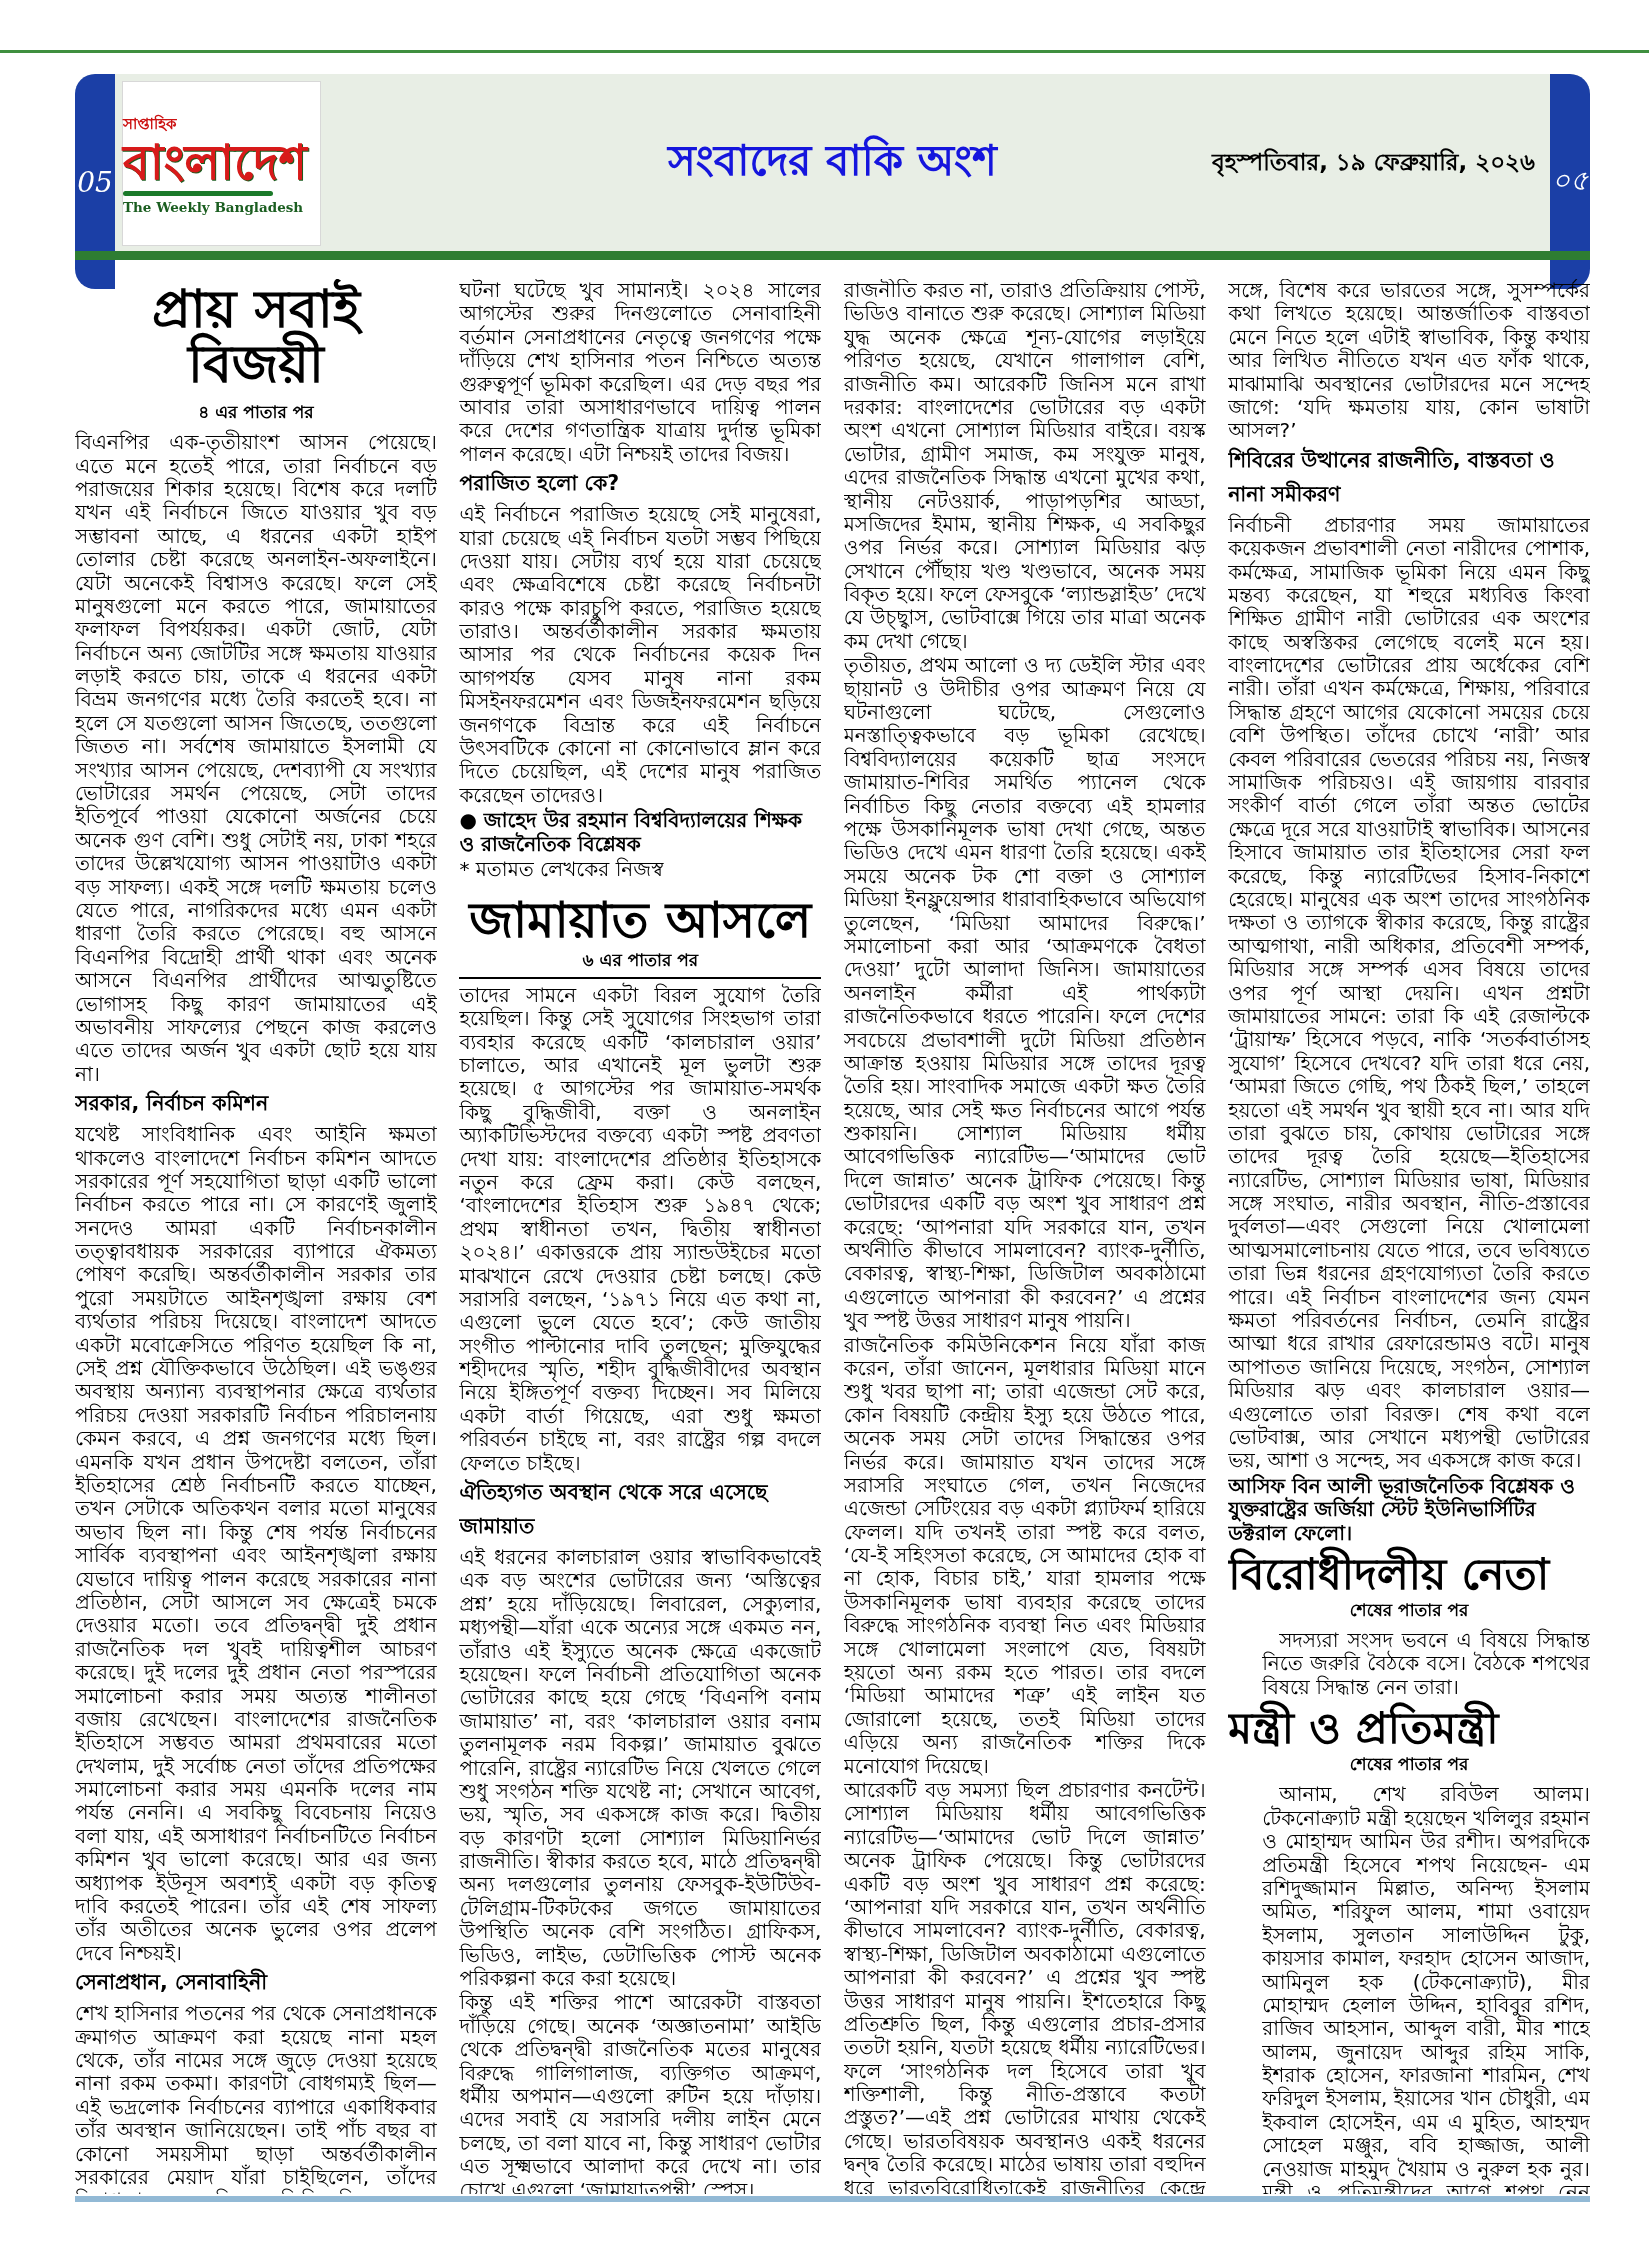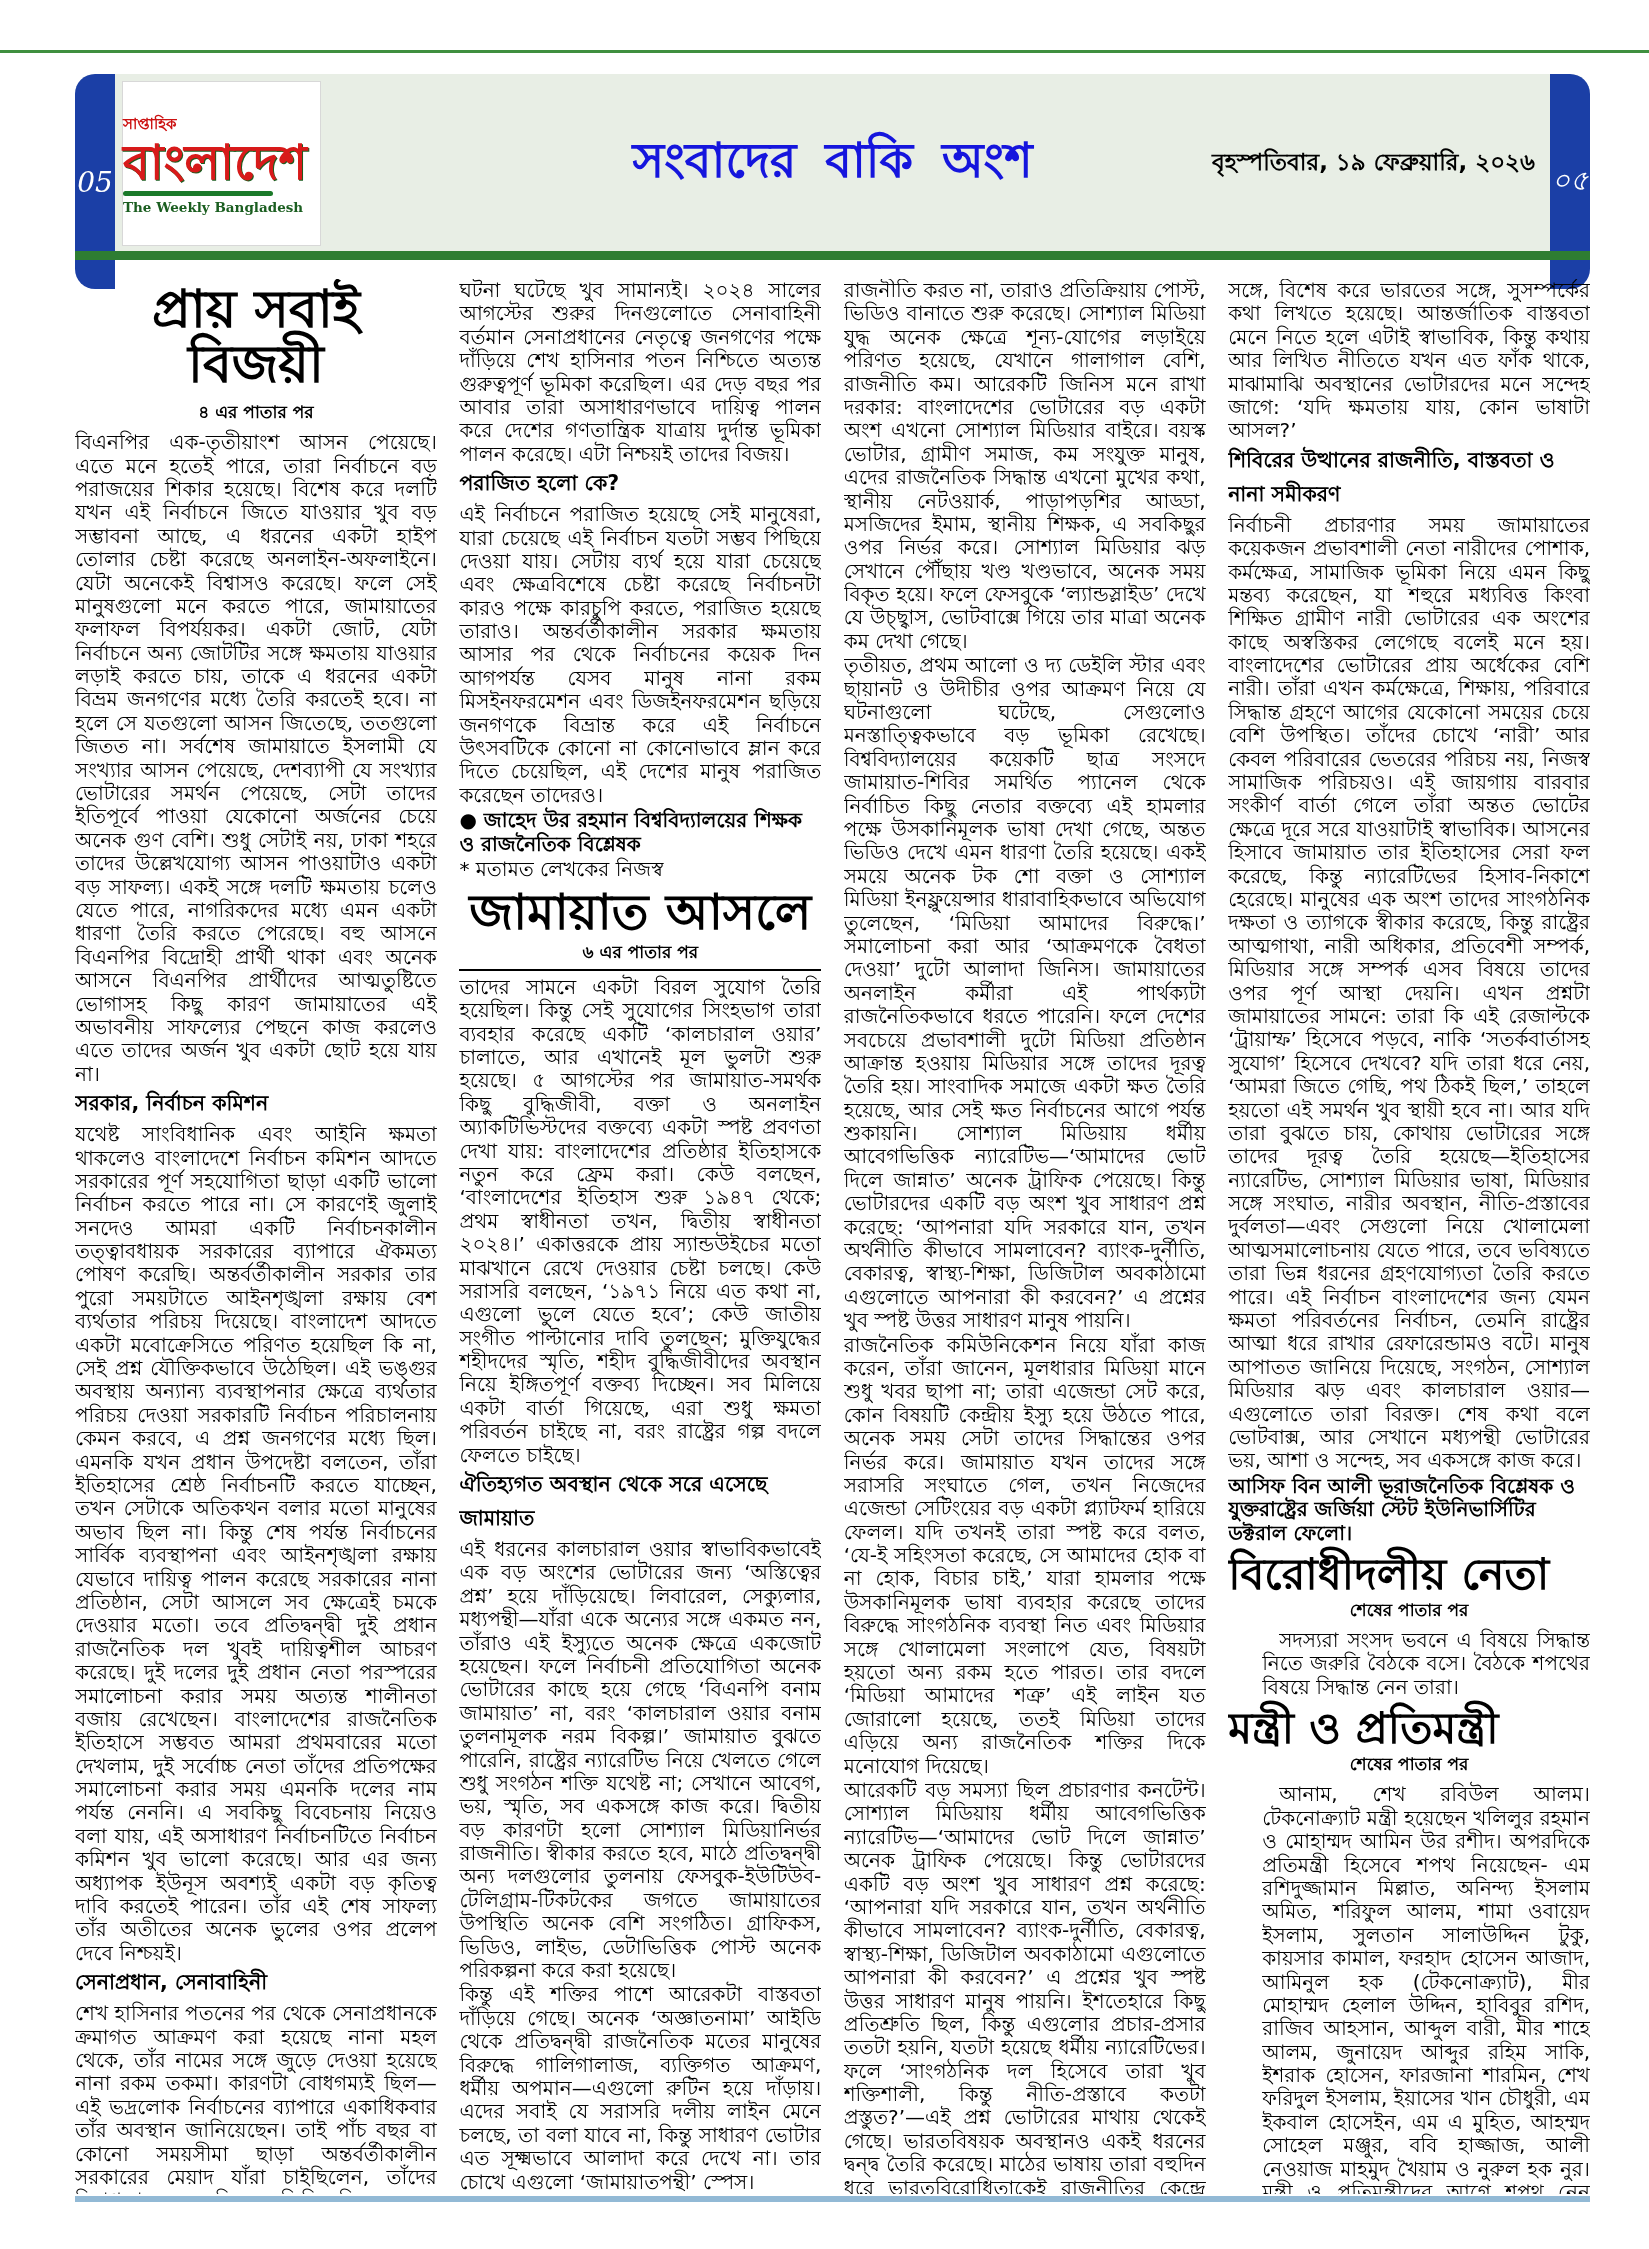--- a/index.html
+++ b/index.html
@@ -23,40 +23,40 @@
   .masthead{
     position:absolute;left:47px;top:7px;width:197px;height:163px;background:#fff;
     display:flex;flex-direction:column;align-items:flex-start;justify-content:center;border:0.5px solid #d8d8d8;
   }
   .masthead .mh-label{font-size:15px;color:#cc1111;font-weight:bold;}
   .masthead .mh-title{font-size:48px;line-height:1.05;color:#d81a1a;font-weight:bold;text-shadow:1px 1px 0 #1b5e20;}
   .masthead .mh-flagbar{width:150px;height:5px;background:#1b7a2a;border-radius:2.5px;margin:3px 0;}
   .masthead .mh-sub{font-size:13.5px;color:#1b5e20;font-weight:bold;font-family:"DejaVu Serif","Liberation Serif",serif;}
   .section-title{
     position:absolute;left:50%;top:50%;transform:translate(-50%,-50%);
-    font-size:48px;font-weight:bold;color:#1515dd;white-space:nowrap;font-family:Liberation Mono, monospace;
+    font-size:42px;font-weight:bold;color:#1515dd;white-space:nowrap;
   }
   .date-line{
     position:absolute;right:55px;top:50%;transform:translateY(-50%);
     font-size:23px;font-weight:bold;white-space:nowrap;
   }
   .green-bar{position:absolute;left:75px;top:251px;width:1515px;height:8.5px;background:#2e7d32;}
   
   .columns{
     position:absolute;left:75px;top:279px;width:1515px;height:1915px;
     display:flex;gap:22.5px;overflow:hidden;
   }
   .col{flex:1 1 0;overflow:hidden;}
   .p{font-size:20px;line-height:1.17;text-align:justify;margin:0 0 1px 0;}
   .p.indent{text-indent:17px;margin-left:34px;}
   .sub{font-size:20.5px;font-weight:bold;margin:2px 0 1px 0;}
   .author{font-size:20px;font-weight:bold;line-height:1.17;margin:2px 0;}
   .note{font-size:20px;line-height:1.17;margin:1px 0 5px 0;}
   .headline-1{font-size:52px;font-weight:bold;text-align:center;line-height:1.05;margin:3px 0 8px 0;}
-  .headline-2{font-size:49px;font-weight:bold;text-align:center;line-height:1.05;margin:6px 0 0 0;}
+  .headline-2{font-size:49px;font-weight:bold;text-align:center;line-height:1.05;margin:14px 0 0 0;}
   .headline-3{font-size:43px;font-weight:bold;text-align:left;line-height:1.05;margin:7px 0 0 0;}
   .cont{font-size:17px;font-weight:bold;text-align:center;margin:0 0 4px 0;}
   .cont.ruled{border-bottom:2px solid #000;padding-bottom:2px;margin-bottom:5px;}
   .bottom-rule{position:absolute;left:75px;top:2196px;width:1515px;height:6px;background:#92b9d5;}
 </style>
 </head>
 <body>
 
 <div class="top-hairline"></div>
 

